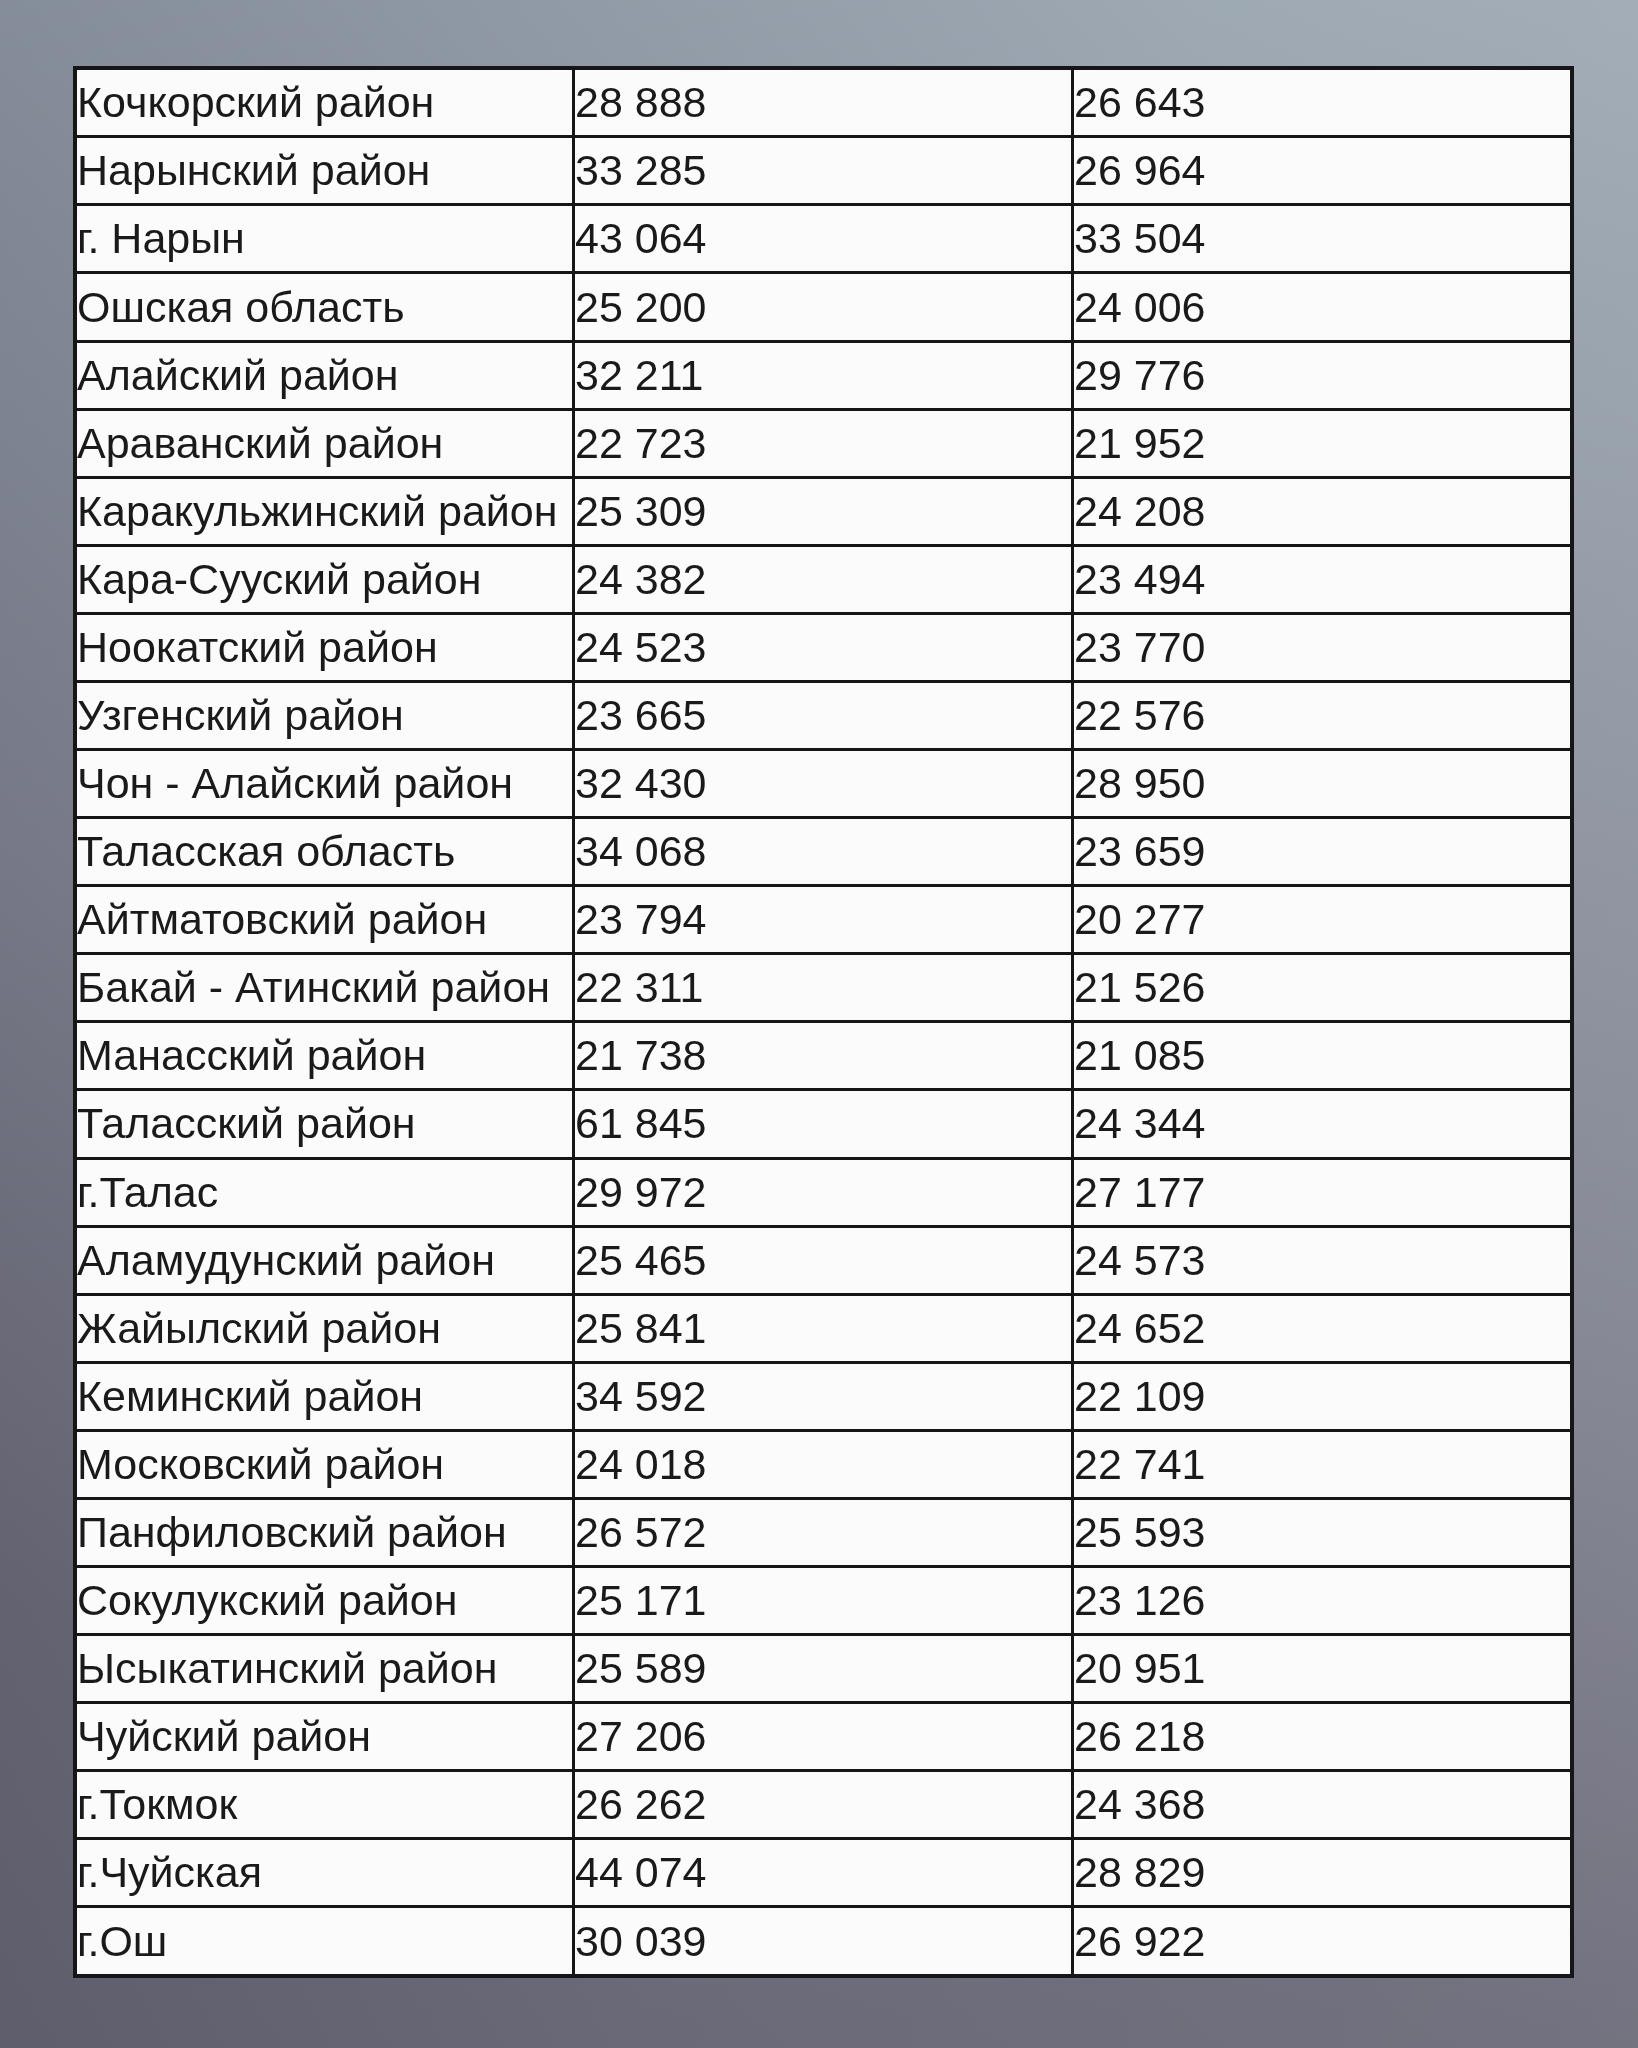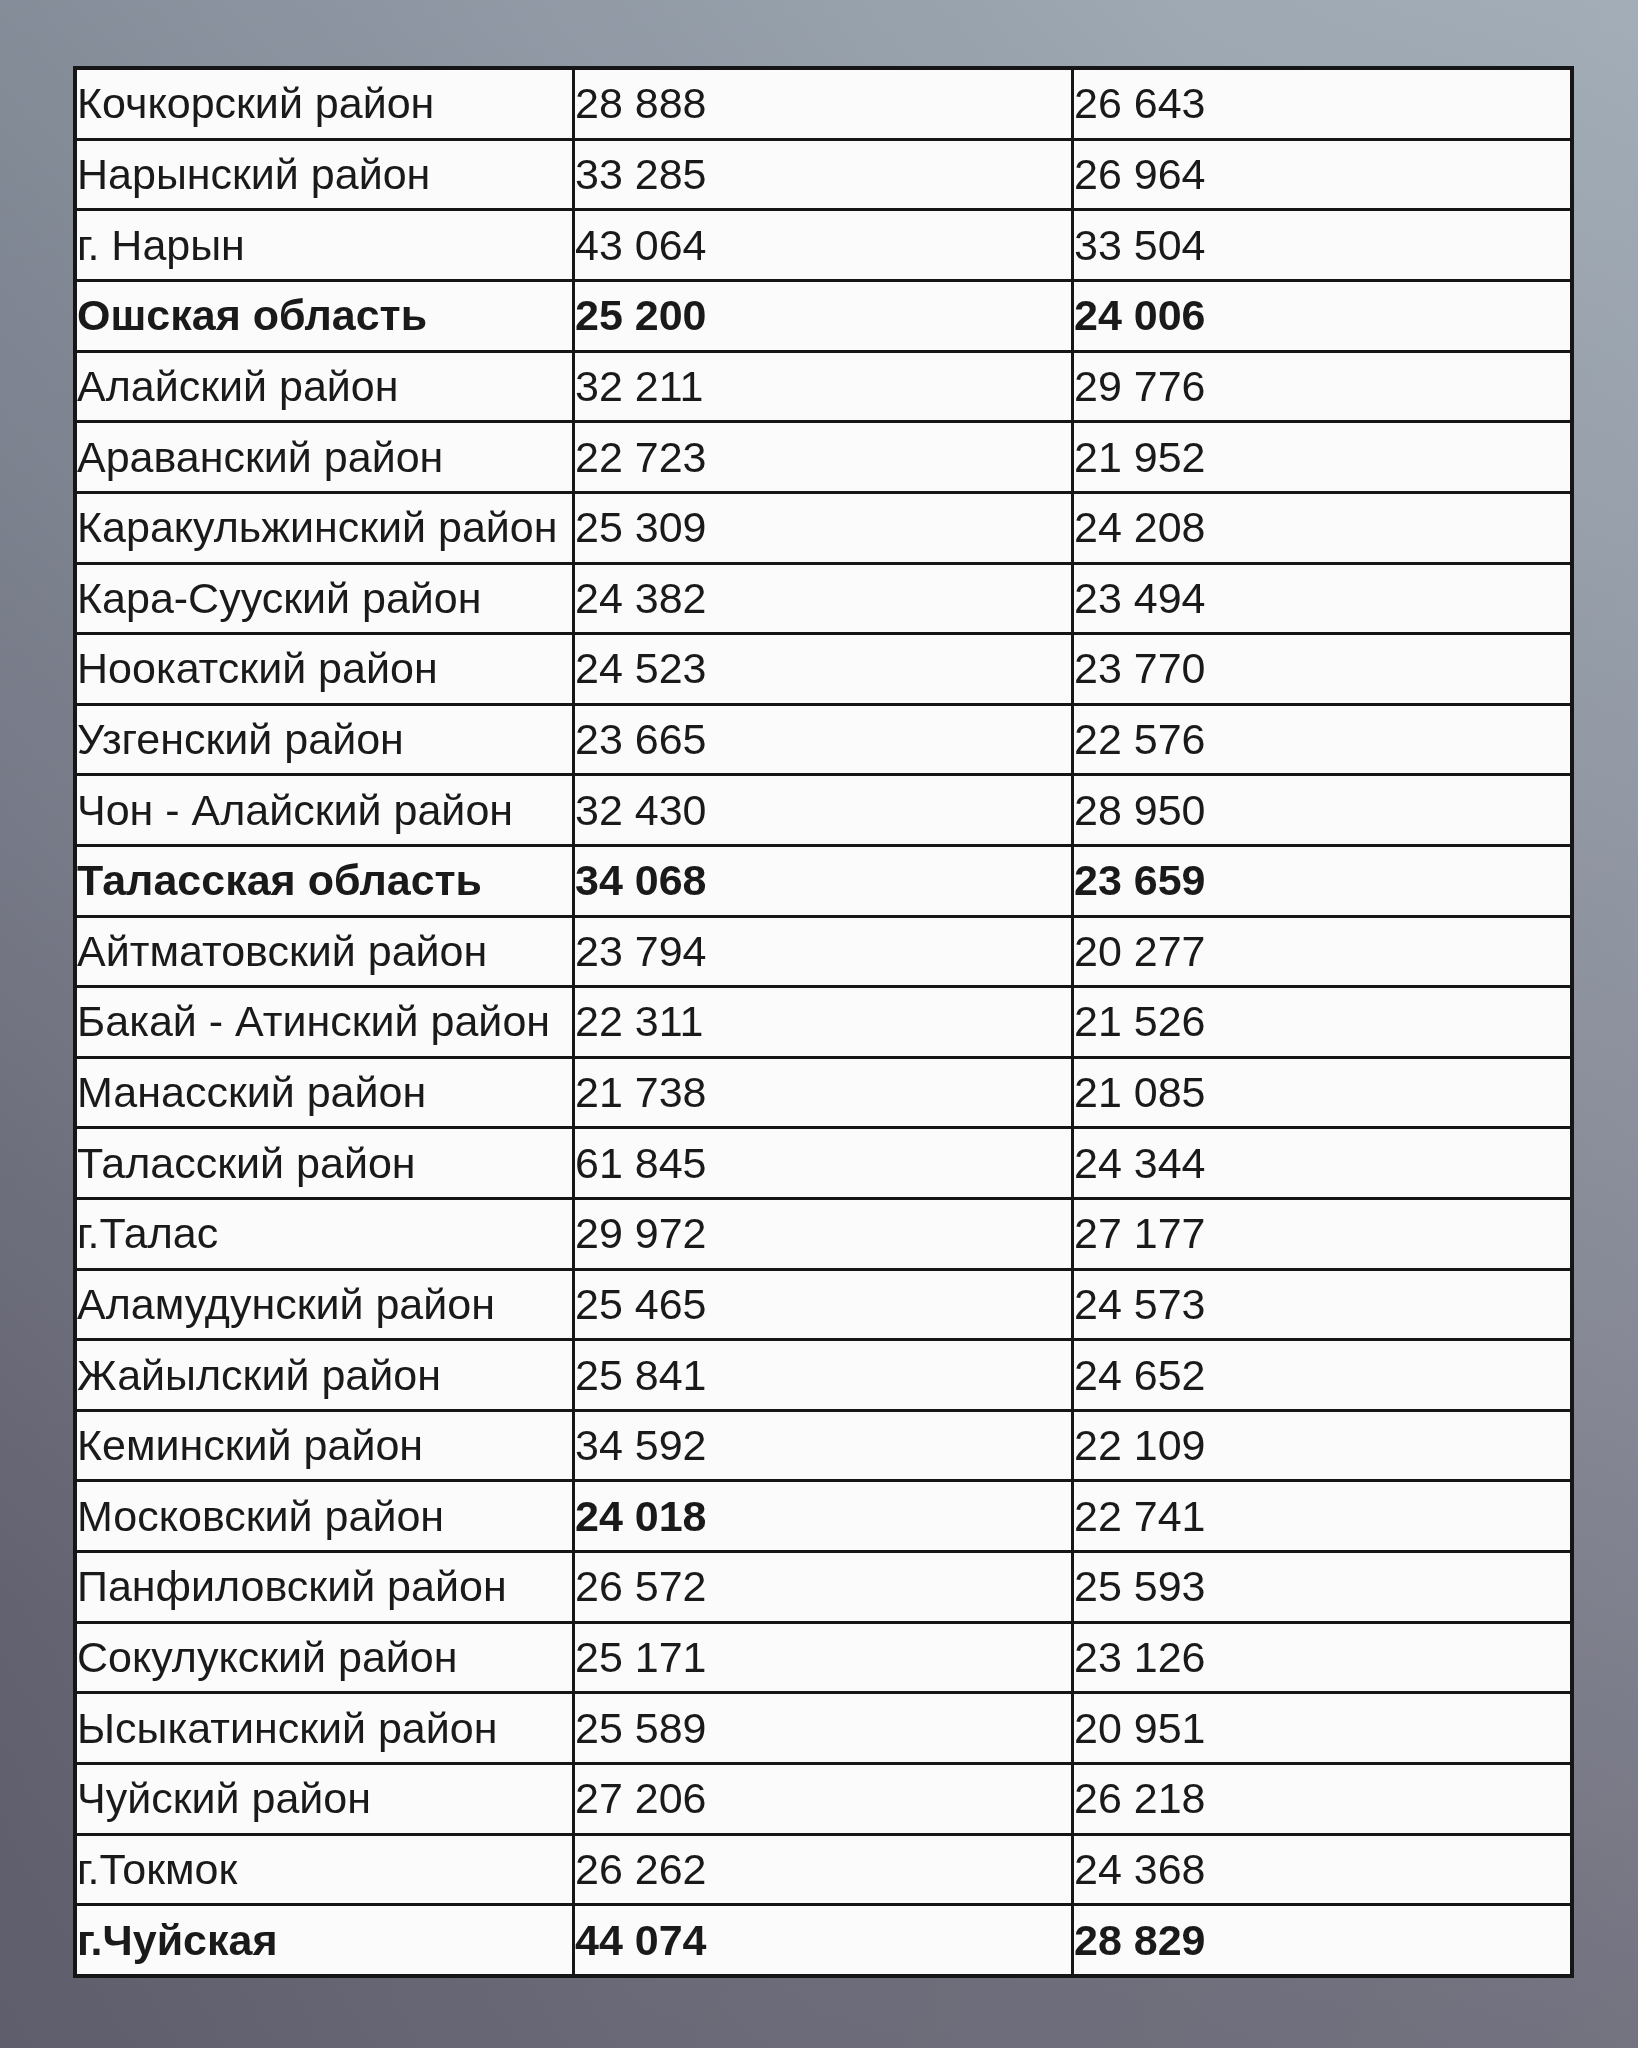--- a/index.html
+++ b/index.html
@@ -43,21 +43,21 @@
     text-align: left;
     padding-left: 15px;
   }
   td.num-cell {
     width: 496px;
     text-align: left;
     padding-right: 16px;
   }
   tr.bold-row td,
   td.bold-cell {
-    font-weight: 700;
+    font-weight: 400;
   }
 </style>
 </head>
 <body>
 
 <table class="regions-table">
   <tbody>
       <tr>
         <td class="label-cell">Кочкорский район</td>
         <td class="num-cell">28 888</td>
@@ -186,14 +186,19 @@
       <tr>
         <td class="label-cell">г.Токмок</td>
         <td class="num-cell">26 262</td>
         <td class="num-cell">24 368</td>
       </tr>
       <tr class="bold-row">
         <td class="label-cell">г.Чуйская</td>
         <td class="num-cell">44 074</td>
         <td class="num-cell">28 829</td>
       </tr>
+      <tr class="bold-row">
+        <td class="label-cell">г.Ош</td>
+        <td class="num-cell">30 039</td>
+        <td class="num-cell">26 922</td>
+      </tr>
     </tbody>
 </table>
 
 </body></html>

